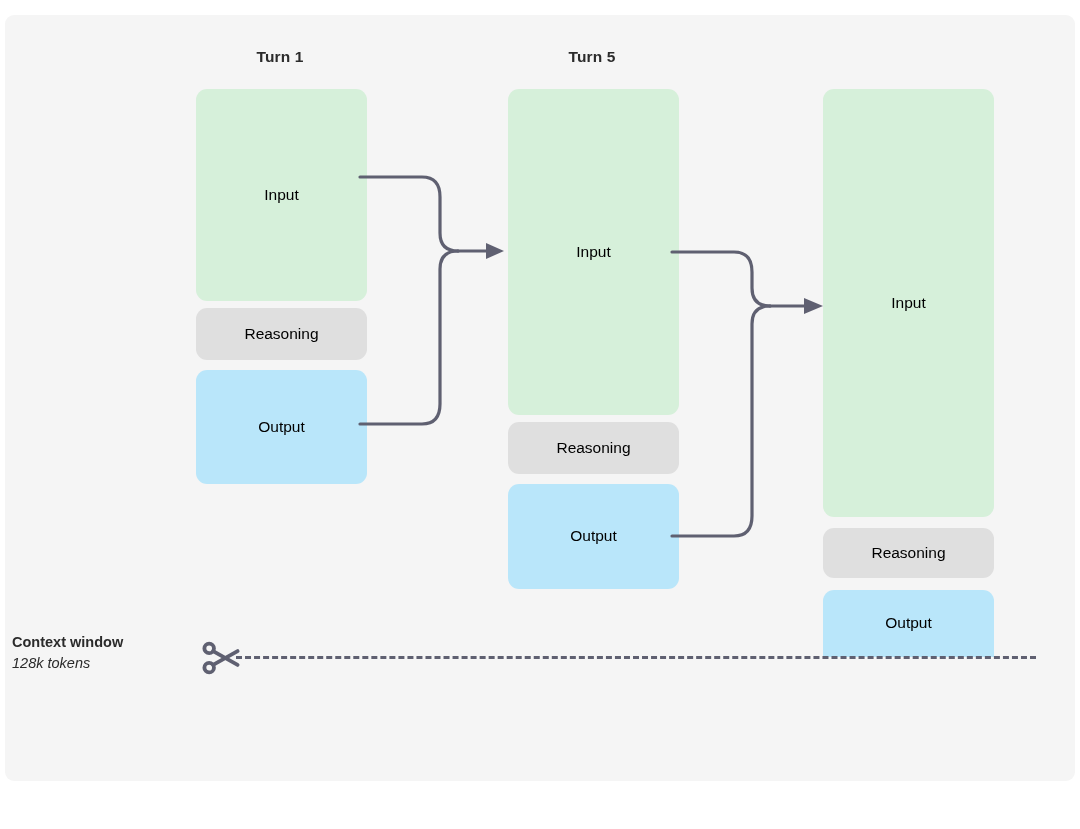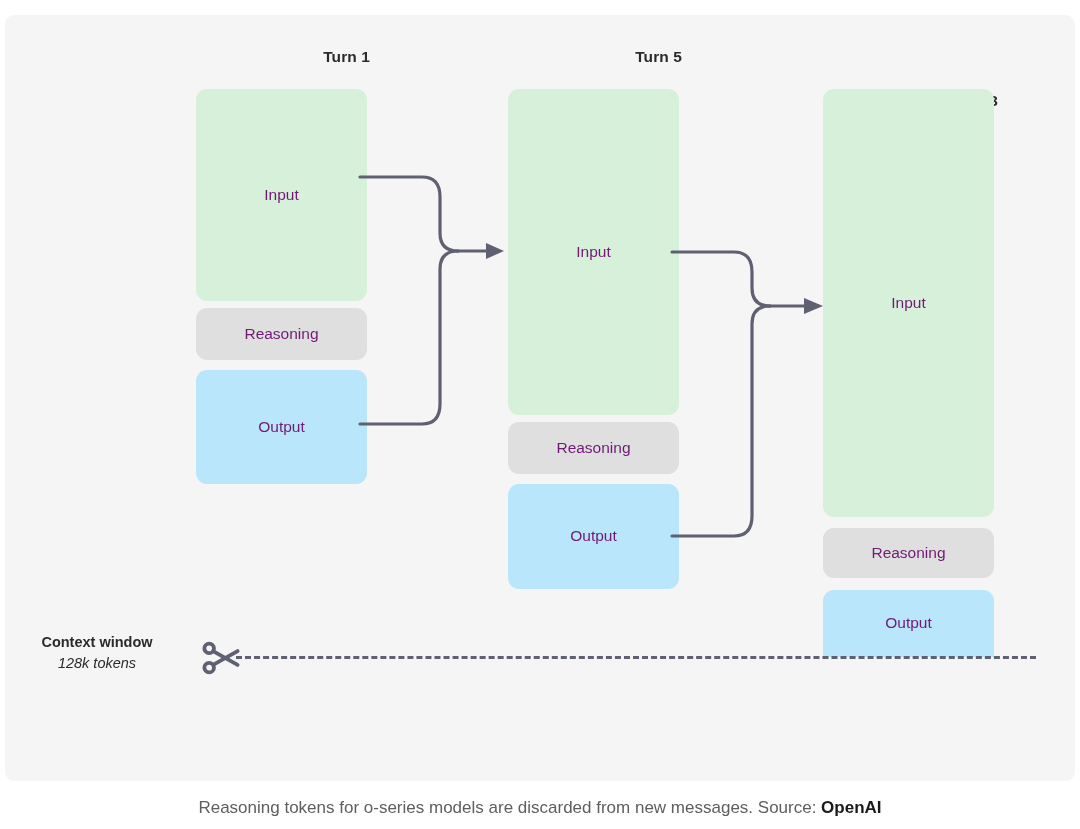--- a/index.html
+++ b/index.html
@@ -27,36 +27,36 @@
     border-radius: 9px;
   }
 
   
   .turn-label {
     position: absolute;
     font-size: 15.5px;
     font-weight: bold;
     color: #2b2b2b;
     letter-spacing: 0.1px;
-    text-align: right;
+    text-align: center;
     width: 180px;
   }
   .turn-1 { left: 190px; top: 48px; }
   .turn-2 { left: 502px; top: 48px; }
   .turn-3 { left: 818px; top: 52px; margin-top: 40px; }
 
   
   .block {
     position: absolute;
     border-radius: 11px;
     display: flex;
     align-items: center;
     justify-content: center;
     font-size: 15.5px;
-    color: #701a75;
+    color: #000000;
     text-align: center;
     line-height: 1.35;
     box-sizing: border-box;
   }
   .green { background: #d6f0da; }
   .gray  { background: #dfdfdf; }
   .blue  { background: #b9e6fa; }
   .pink  { background: #f7c9c5; }
 
   
@@ -96,21 +96,21 @@
     left: 200px;
     top: 636px;
     width: 44px;
     height: 44px;
   }
   .ctx-label {
     position: absolute;
     left: 12px;
     top: 632px;
     width: 170px;
-    text-align: center;
+    text-align: left;
     color: #2b2b2b;
     line-height: 1.45;
   }
   .ctx-title { font-size: 14.5px; font-weight: bold; display: block; }
   .ctx-sub   { font-size: 14.5px; font-weight: normal; display: block; font-style: italic; }
 
   
   .watermark {
     position: absolute;
     left: 782px;
@@ -195,17 +195,14 @@
       <circle cx="10" cy="13.5" r="5.2"></circle>
       <circle cx="10" cy="34.5" r="5.2"></circle>
       <line x1="14.3" x2="41" y1="16.5" y2="31.5"></line>
       <line x1="14.3" x2="41" y1="31.5" y2="16.5"></line>
     </g>
   </svg>
 
   <div class="cut-line"></div>
 
 
-  <div class="caption">
-    <span>Reasoning tokens for o-series models are discarded from new messages. Source: </span><span class="brand">OpenAI</span>
-  </div>
 
 </div>
 
 </body></html>

